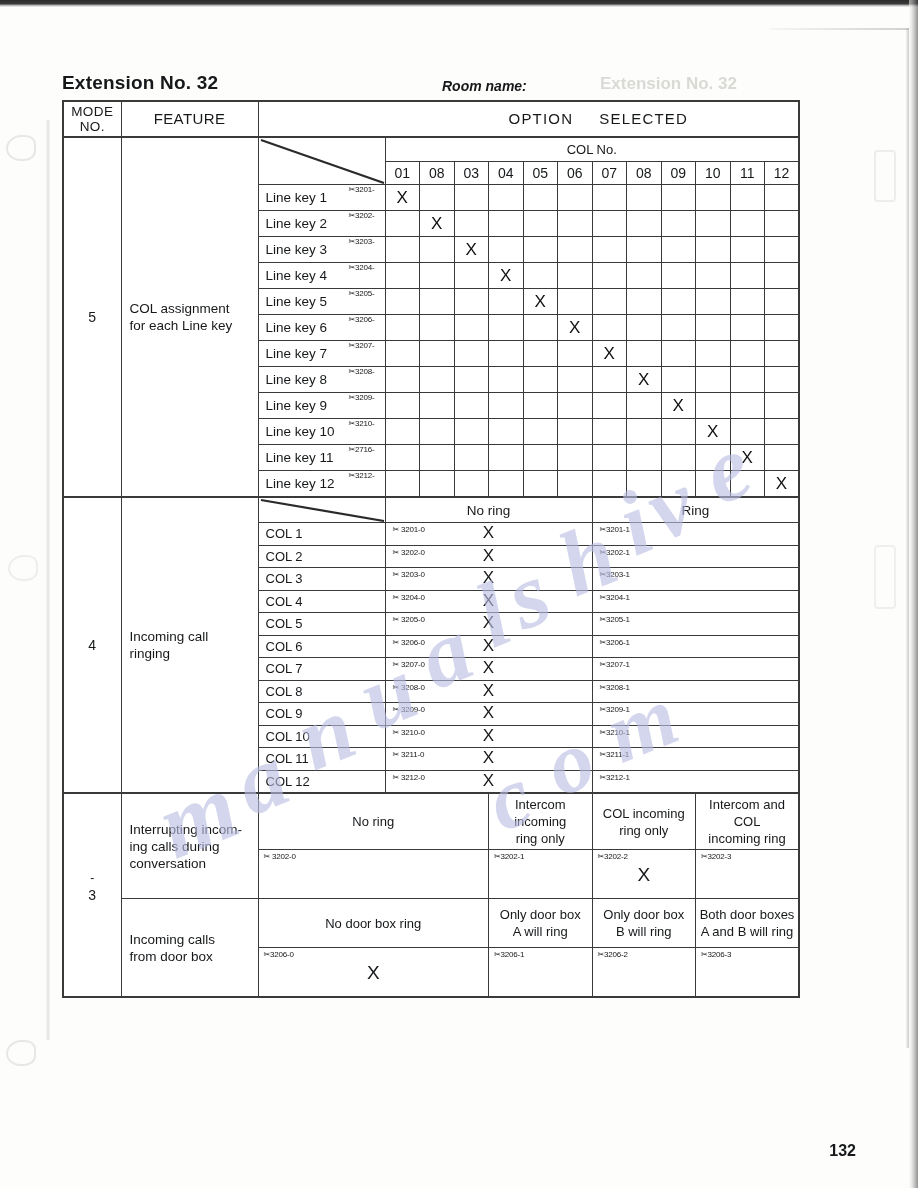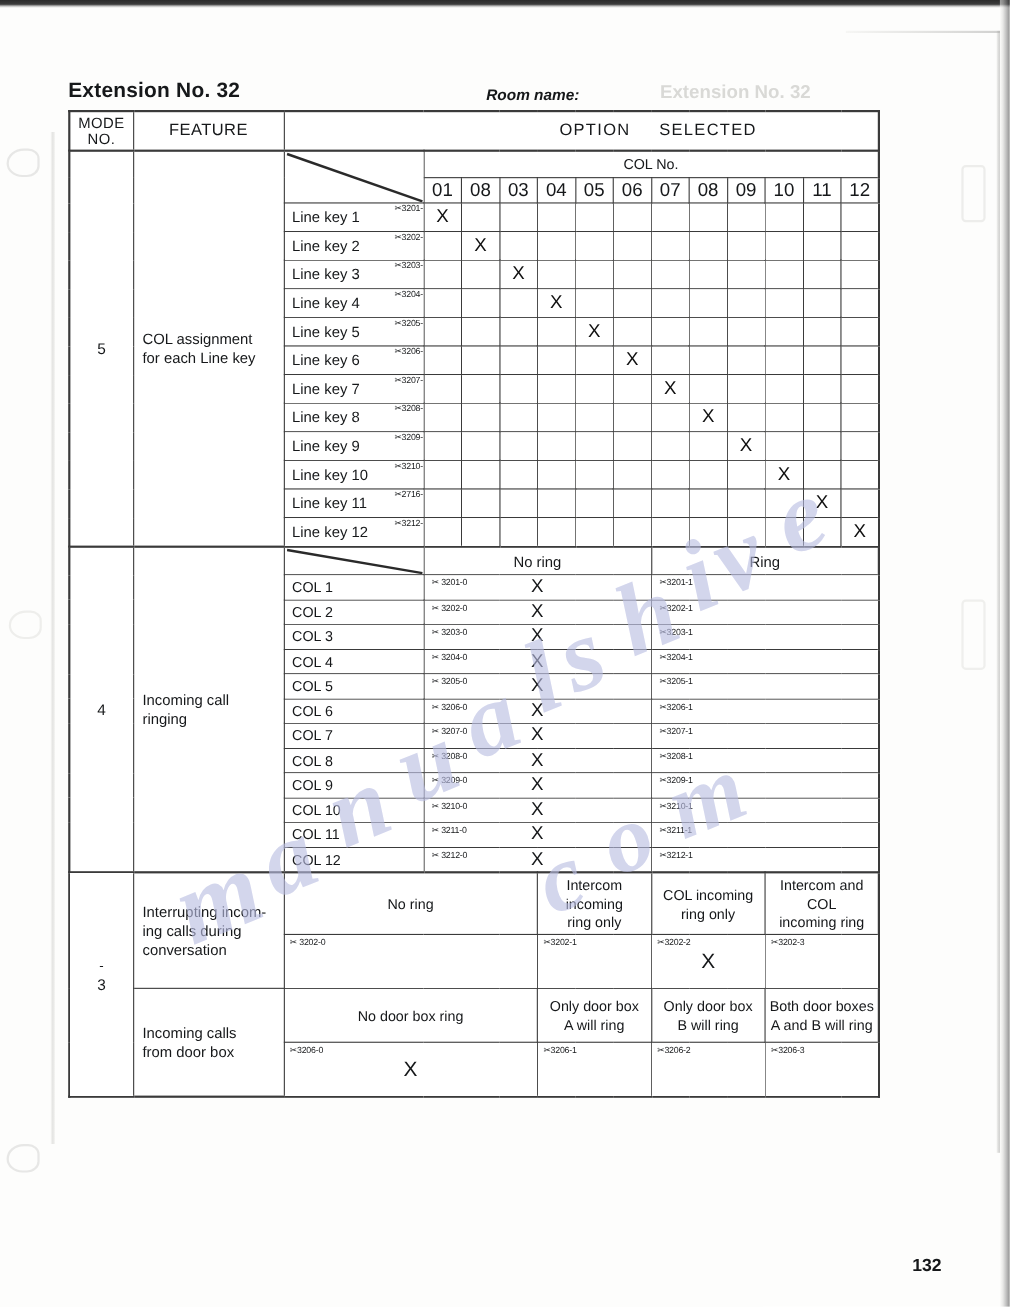--- a/index.html
+++ b/index.html
@@ -201,21 +201,21 @@
     position: relative;
     height: 25px;
     font-size: 13.5px;
     padding-left: 7px !important;
     text-align: left;
     white-space: nowrap;
     margin-left: 36px;
   }
   .rowlabel .code {
     position: absolute;
-    right: 0;
+    right: 10px;
     top: 0px;
     font-size: 8px;
     letter-spacing: -.2px;
     white-space: nowrap;
     padding-left: 32px;
   }
   .rowlabel-sm { height: 21.5px; font-size: 13px; }
 
   
   .corner {
@@ -226,21 +226,21 @@
   .corner svg { position: absolute; left:0; top:0; width:100%; height:100%; display:block; }
 
   
   .colno-head {
     text-align: center;
     font-size: 13px;
     height: 22px;
   }
   .colnum {
     text-align: center;
-    font-size: 17px;
+    font-size: 14px;
     height: 22px;
   }
 
   
   .cellx {
     text-align: center;
     height: 25px;
     position: relative;
   }
   .xmark {

